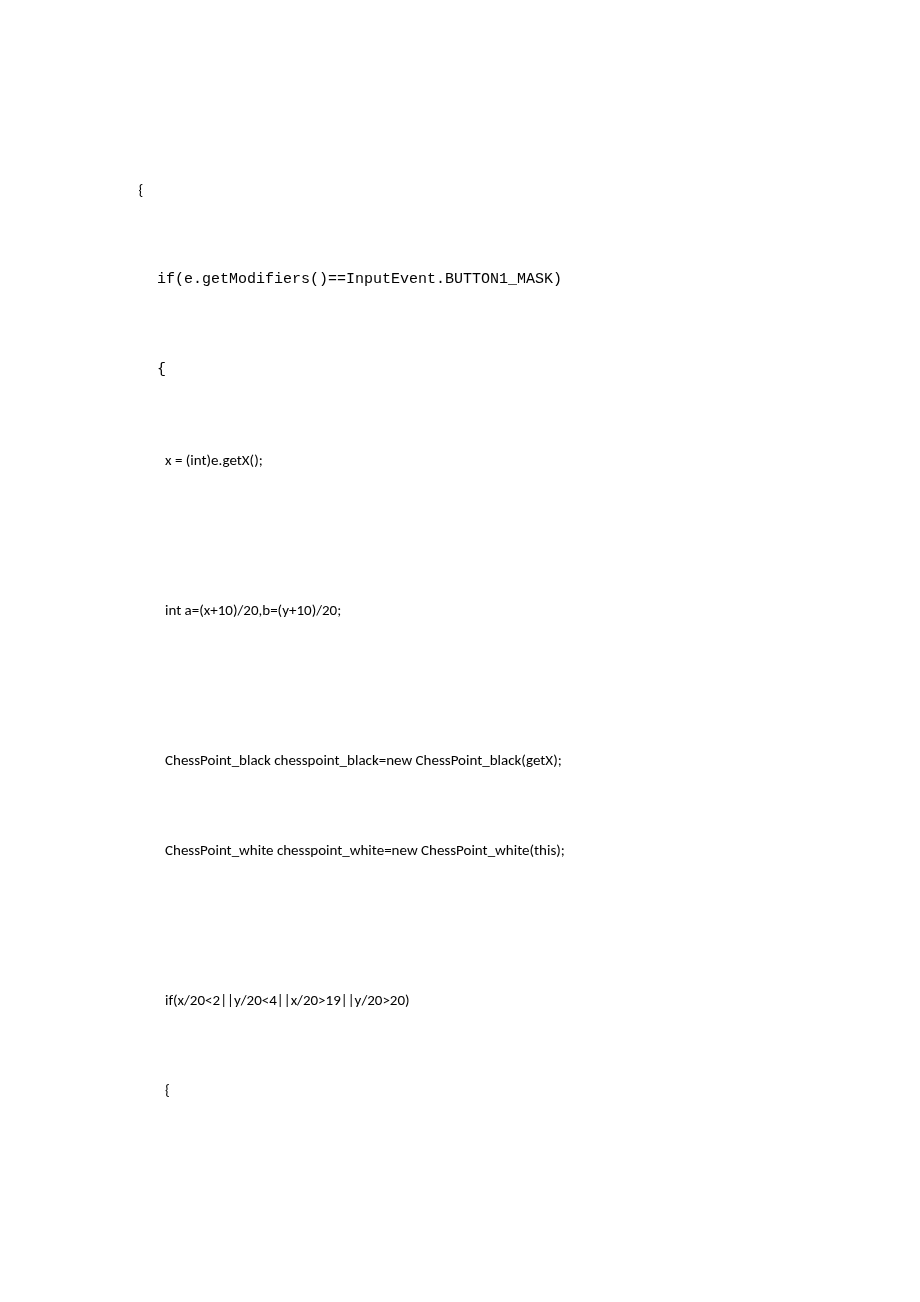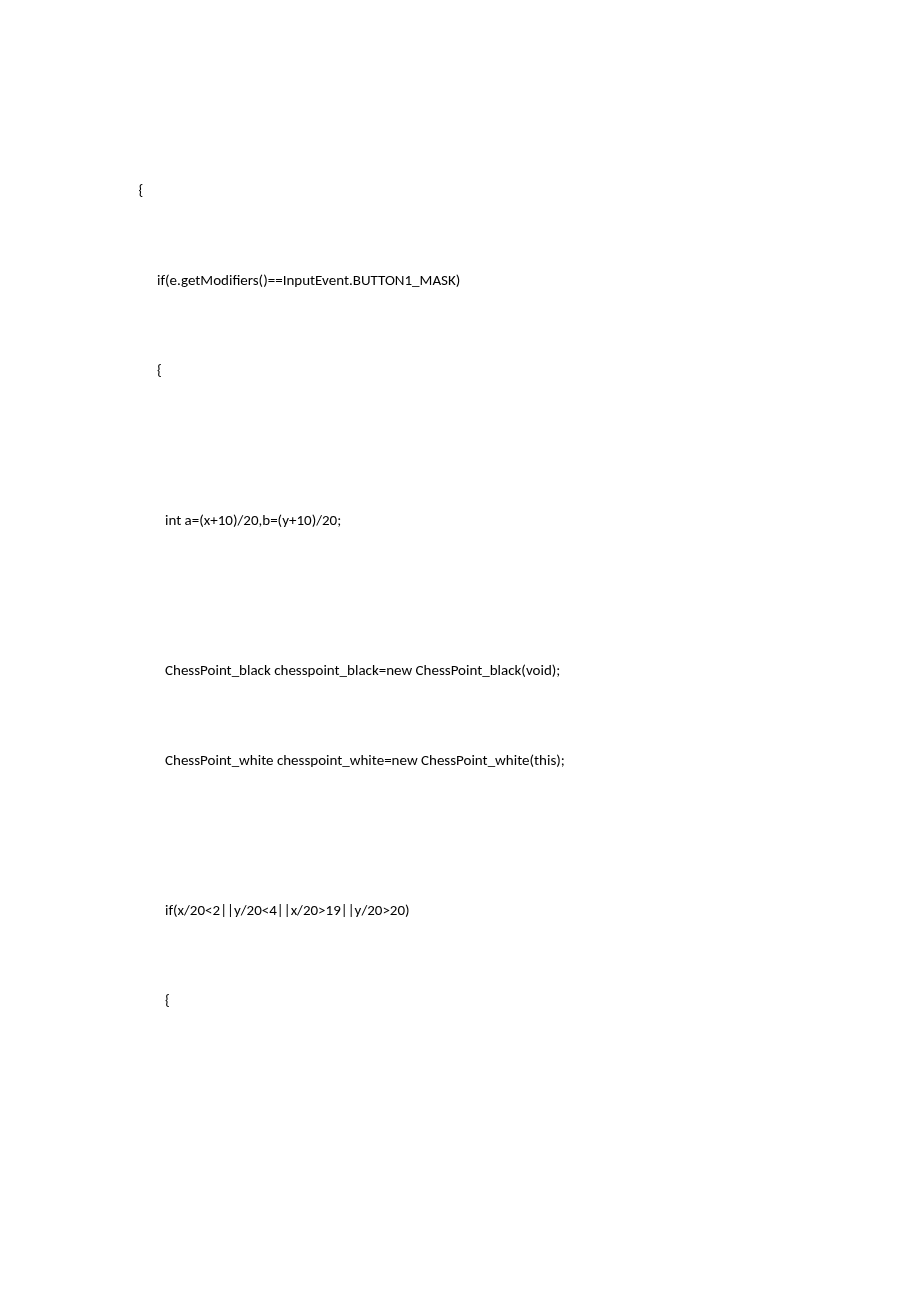--- a/index.html
+++ b/index.html
@@ -18,35 +18,36 @@
     padding: 115px 135px 100px 135px;
     background: #ffffff;
   }
   .code-block {
     white-space: pre-wrap;
     font-family: Calibri, "Segoe UI", Arial, sans-serif;
   }
   .line {
     display: block;
   }
-  .indent2 { padding-left: 22px; }
+  .indent2 { padding-left: 22px; font-family: Liberation Mono, monospace; }
   .indent3 { padding-left: 30px; }
 </style>
 </head>
 <body>
 
 <div class="page">
   <div class="code-block">
     <span class="line"> {</span>
     <span class="line indent2">if(e.getModifiers()==InputEvent.BUTTON1_MASK)</span>
     <span class="line indent2">{</span>
+    <span class="line indent3">x = (int)e.getX();</span>
     <span class="line"></span>
     <span class="line indent3">int a=(x+10)/20,b=(y+10)/20;</span>
     <span class="line"></span>
-    <span class="line indent3">ChessPoint_black chesspoint_black=new ChessPoint_black(void);</span>
+    <span class="line indent3">ChessPoint_black chesspoint_black=new ChessPoint_black(getX);</span>
     <span class="line indent3">ChessPoint_white chesspoint_white=new ChessPoint_white(this);</span>
     <span class="line"></span>
     <span class="line indent3">if(x/20&lt;2||y/20&lt;4||x/20&gt;19||y/20&gt;20)</span>
     <span class="line indent3">{</span>
     <span class="line"></span>
     
     <span class="line"></span>
     
     
     

